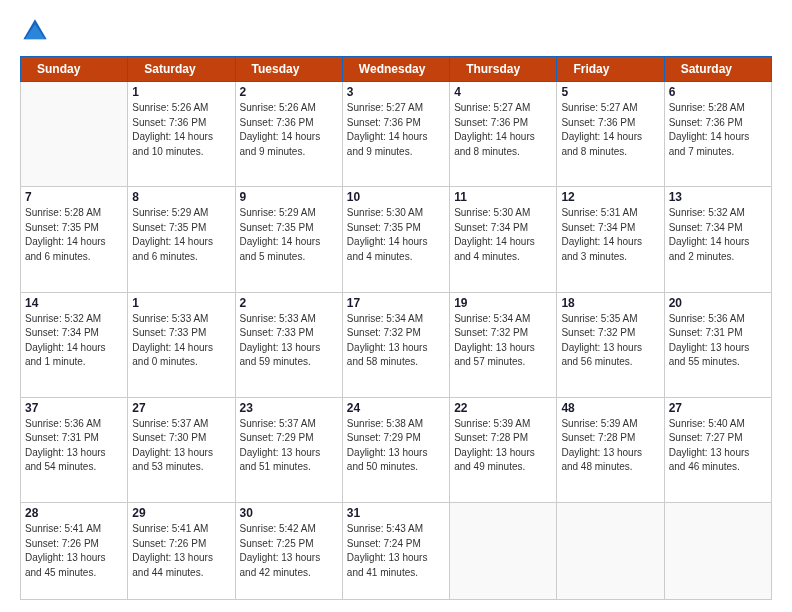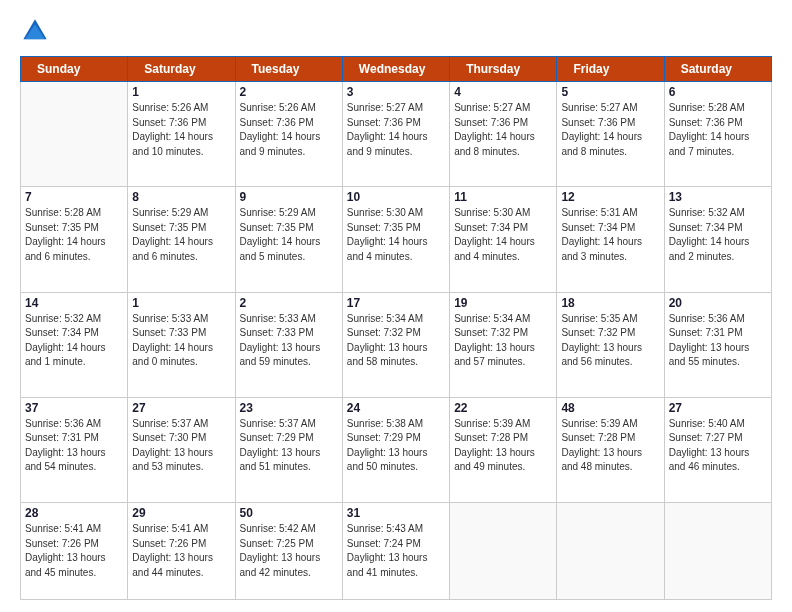--- a/index.html
+++ b/index.html
@@ -252,21 +252,21 @@
         <tr>
           <td>
             <span class="day-num">28</span>
             <div class="cell-content">Sunrise: 5:41 AM<br>Sunset: 7:26 PM<br>Daylight: 13 hours and 45 minutes.</div>
           </td>
           <td>
             <span class="day-num">29</span>
             <div class="cell-content">Sunrise: 5:41 AM<br>Sunset: 7:26 PM<br>Daylight: 13 hours and 44 minutes.</div>
           </td>
           <td>
-            <span class="day-num">50</span>
+            <span class="day-num">30</span>
             <div class="cell-content">Sunrise: 5:42 AM<br>Sunset: 7:25 PM<br>Daylight: 13 hours and 42 minutes.</div>
           </td>
           <td>
             <span class="day-num">31</span>
             <div class="cell-content">Sunrise: 5:43 AM<br>Sunset: 7:24 PM<br>Daylight: 13 hours and 41 minutes.</div>
           </td>
           <td class="empty"></td>
           <td class="empty"></td>
           <td class="empty"></td>
         </tr>

